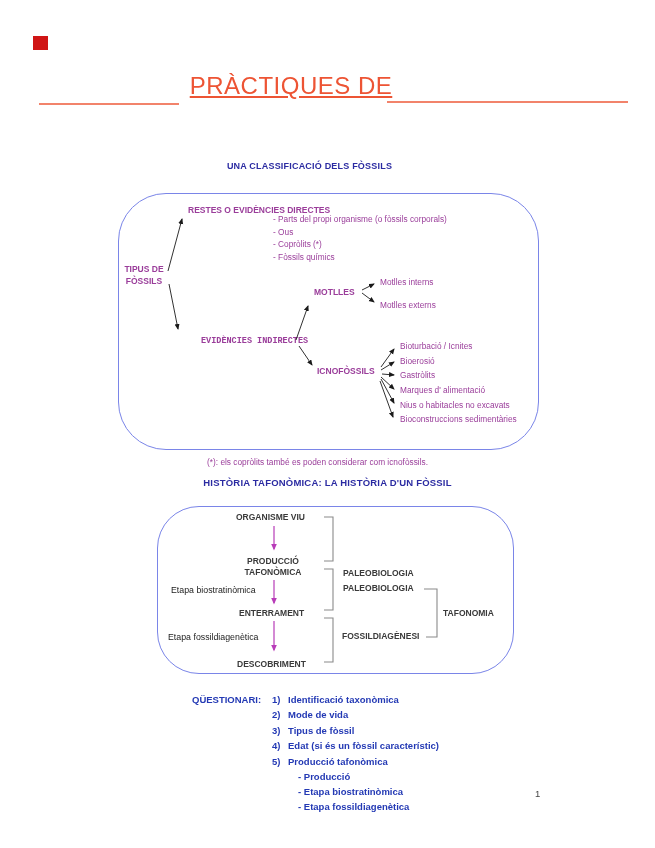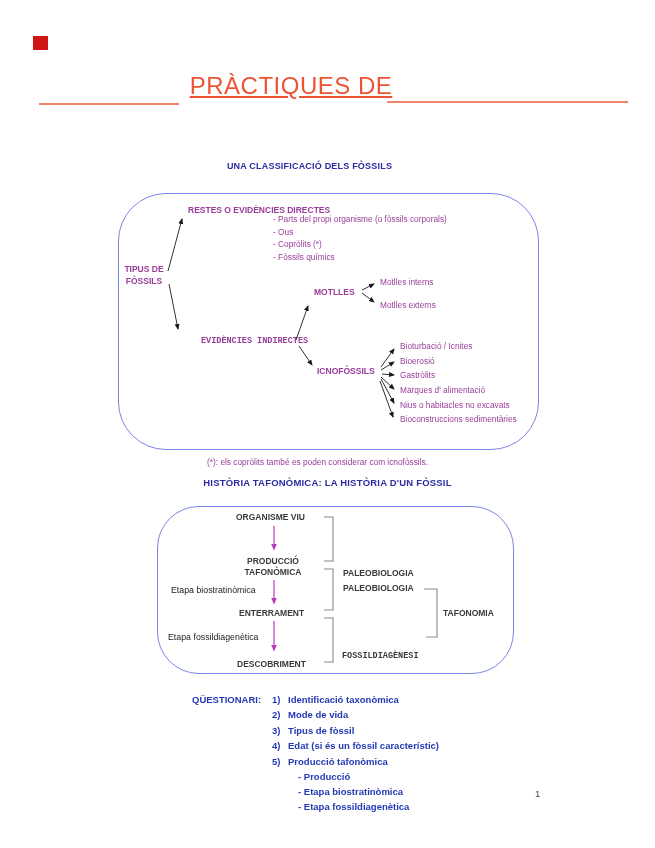--- a/index.html
+++ b/index.html
@@ -98,21 +98,21 @@
     <div>TAFONÒMICA</div>
   </div>
   <div class="abs kb" style="left:239px; top:609px;">ENTERRAMENT</div>
   <div class="abs kb" style="left:237px; top:660px;">DESCOBRIMENT</div>
 
   <div class="abs k" style="left:171px; top:585px;">Etapa biostratinòmica</div>
   <div class="abs k" style="left:168px; top:632px;">Etapa fossildiagenètica</div>
 
   <div class="abs kb" style="left:343px; top:569px;">PALEOBIOLOGIA</div>
   <div class="abs kb" style="left:343px; top:584px;">PALEOBIOLOGIA</div>
-  <div class="abs kb" style="left:342px; top:652px;font-family:Liberation Mono, monospace;">FOSSILDIAGÈNESI</div>
+  <div class="abs kb" style="left:342px; top:632px;">FOSSILDIAGÈNESI</div>
   <div class="abs kb" style="left:443px; top:609px;">TAFONOMIA</div>
 
   <div class="abs q" style="left:192px; top:695px;">QÜESTIONARI:</div>
 
   <div class="abs q" style="left:272px; top:695px;">
     <span class="qnum">1)</span><span>Identificació taxonòmica</span>
   </div>
   <div class="abs q" style="left:272px; top:710px;">
     <span class="qnum">2)</span><span>Mode de vida</span>
   </div>

